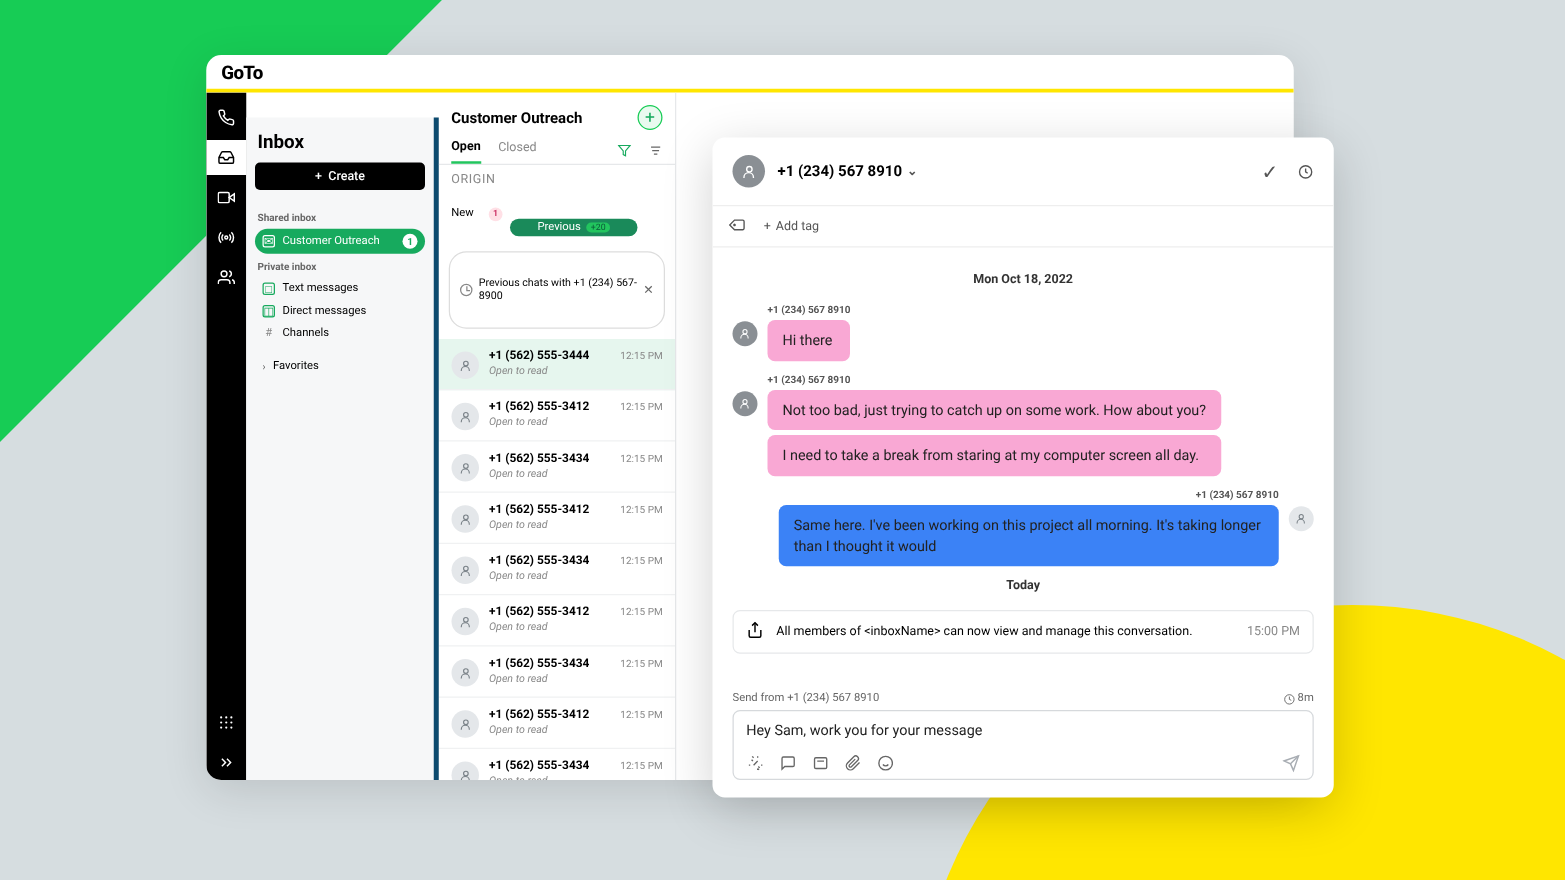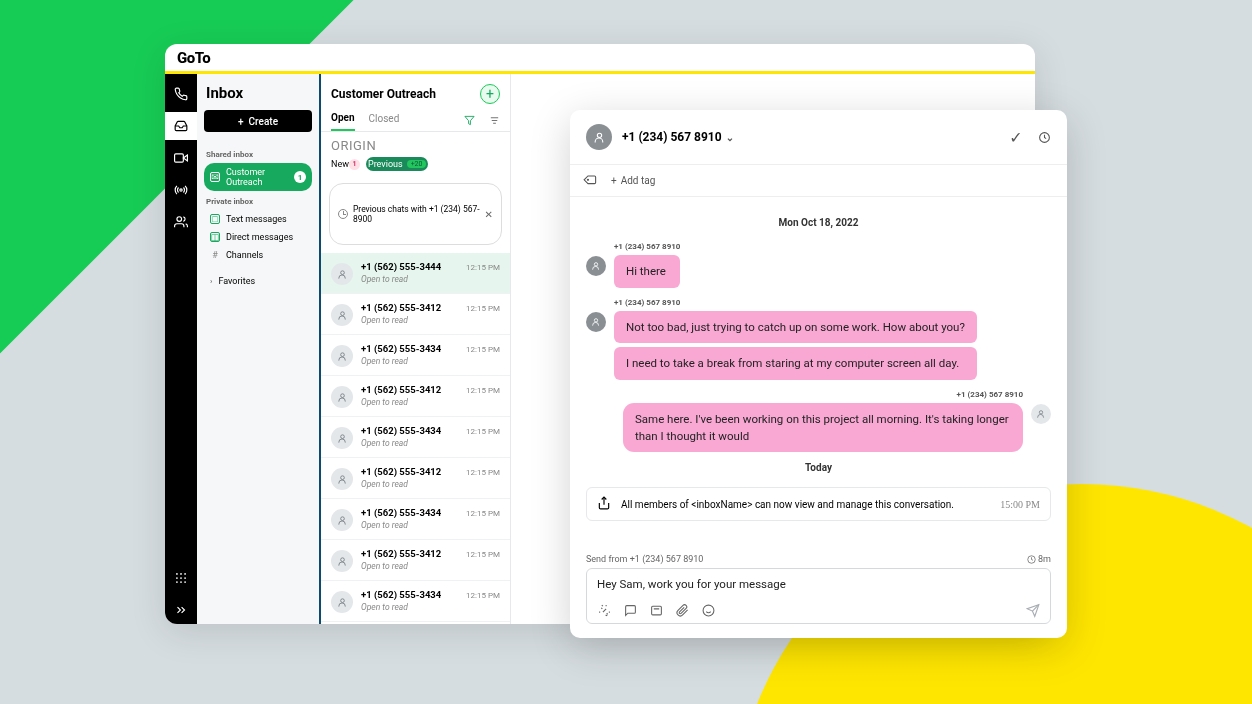--- a/index.html
+++ b/index.html
@@ -17,21 +17,21 @@
 .inbox-body { flex: 1; display: flex; overflow: hidden; }
 
 
 .nav-rail { width: 32px; background: #000; display: flex; flex-direction: column; align-items: center; padding-top: 6px; gap: 4px; }
 .nav-item { width: 32px; height: 28px; display: flex; align-items: center; justify-content: center; color: #fff; cursor: pointer; }
 .nav-item.active { background: #fff; color: #000; }
 .nav-item svg { width: 14px; height: 14px; }
 .nav-spacer { flex: 1; }
 
 
-.sidebar { width: 124px; background: #f6f7f8; border-right: 2px solid #0c4a6e; display: flex; flex-direction: column; padding: 10px 7px; overflow: hidden; }
+.sidebar { width: 154px; background: #f6f7f8; border-right: 4px solid #0c4a6e; display: flex; flex-direction: column; padding: 10px 7px; overflow: hidden; margin-top: 20px; }
 .sidebar h1 { font-size: 15px; font-weight: 700; margin-bottom: 8px; padding-left: 2px; }
 .create-btn { background: #000; color: #fff; border: none; border-radius: 4px; height: 22px; font-size: 10px; font-weight: 500; cursor: pointer; display: flex; align-items: center; justify-content: center; gap: 5px; margin-bottom: 12px; }
 .section-label { font-size: 8px; font-weight: 700; color: #666; margin: 6px 0 4px 2px; }
 .folder { display: flex; align-items: center; gap: 6px; padding: 4px 6px; font-size: 9px; cursor: pointer; border-radius: 10px; }
 .folder.selected { background: #17aa5e; color: #fff; }
 .folder-badge { margin-left: auto; background: #fff; color: #17aa5e; border-radius: 8px; min-width: 12px; height: 12px; font-size: 8px; font-weight: 700; display: flex; align-items: center; justify-content: center; padding: 0 3px; }
 .folder-icon { width: 10px; height: 10px; border-radius: 2px; border: 1px solid currentColor; display: inline-flex; align-items: center; justify-content: center; flex-shrink: 0; }
 .folder-icon-hash { font-size: 9px; flex-shrink: 0; color:#888; width:10px; text-align:center;}
 .chev { font-size: 8px; color: #555; }
 
@@ -39,25 +39,25 @@
 .conv-pane { width: 190px; border-right: 1px solid #e6e8ea; display: flex; flex-direction: column; overflow: hidden; }
 .conv-header { padding: 10px 10px 0 10px; display: flex; align-items: center; justify-content: space-between; }
 .conv-title { font-size: 12px; font-weight: 700; }
 .plus-circle { width: 20px; height: 20px; border-radius: 50%; border: 1.5px solid #17cc55; color: #17aa5e; display: flex; align-items: center; justify-content: center; font-size: 14px; line-height: 1; cursor: pointer; background: #e9faef; }
 .tabs { display: flex; gap: 14px; padding: 8px 10px 0 10px; font-size: 10px; border-bottom: 1px solid #e6e8ea; align-items: center; }
 .tab { padding-bottom: 6px; cursor: pointer; color: #888; }
 .tab.active { color: #000; font-weight: 700; border-bottom: 2px solid #22c55e; }
 .tabs-spacer { flex: 1; }
 .tabs-icon { color: #17aa5e; cursor: pointer; }
 
-.origin-row { padding: 6px 10px 4px 10px; font-size: 13px; color: #888; letter-spacing: 0.5px; }
+.origin-row { padding: 6px 10px 4px 10px; font-size: 10px; color: #888; letter-spacing: 0.5px; }
 .pills { padding: 0 10px 8px 10px; display: flex; align-items: center; gap: 6px; font-size: 9px; }
-.pill-new { display: inline-flex; align-items: center; gap: 0; }
+.pill-new { display: inline-flex; align-items: center; gap: 12px; }
 .pill-new-badge { width: 11px; height: 11px; border-radius: 50%; background: #ffe0e6; color: #cc3366; font-size: 7px; font-weight: 700; display: inline-flex; align-items: center; justify-content: center; }
-.pill-prev { background: #1a8a5a; color: #fff; border-radius: 10px; padding: 2px 2px; display: inline-flex; align-items: center; gap: 4px; font-size: 9px; }
+.pill-prev { background: #1a8a5a; color: #fff; border-radius: 10px; padding: 2px 22px; display: inline-flex; align-items: center; gap: 4px; font-size: 9px; margin-top: 22px; }
 .pill-prev-badge { background: #22c55e; color: #0a5a38; border-radius: 8px; padding: 0 4px; font-size: 7px; font-weight: 400; }
 
 .context-chip { margin: 4px 8px 8px 8px; border: 1px solid #ddd; border-radius: 14px; padding: 20px 8px; font-size: 8.5px; display: flex; align-items: center; gap: 5px; }
 .context-chip .clock { width: 10px; height: 10px; border: 1px solid #888; border-radius: 50%; position: relative; flex-shrink: 0;}
 .context-chip .clock::before { content: ""; position: absolute; width: 3px; height: 1px; background: #888; top: 4px; left: 4px; }
 .context-chip .clock::after { content: ""; position: absolute; width: 1px; height: 3px; background: #888; top: 1px; left: 4px; }
 .context-chip .x { margin-left: auto; cursor: pointer; color: #666; font-size: 10px;}
 
 .conv-list { flex: 1; overflow-y: auto; }
 .conv-item { display: flex; gap: 8px; padding: 8px 10px; border-bottom: 1px solid #f0f1f2; cursor: pointer; }
@@ -89,24 +89,24 @@
 
 .msg-group { display: flex; gap: 8px; margin-bottom: 10px; }
 .msg-group.right { flex-direction: row-reverse; }
 .avatar-xs { width: 20px; height: 20px; border-radius: 50%; background: #8a8f94; display: flex; align-items: center; justify-content: center; color: #fff; flex-shrink: 0; margin-top: 14px;}
 .avatar-xs svg { width: 10px; height: 10px; }
 .msg-col { display: flex; flex-direction: column; gap: 4px; max-width: 400px; }
 .msg-group.right .msg-col { align-items: flex-end; }
 .msg-sender { font-size: 8px; font-weight: 700; color: #555; }
 .bubble { padding: 8px 12px; border-radius: 6px; font-size: 11.5px; line-height: 1.45; }
 .bubble.in { background: #f9a8d4; color: #222; }
-.bubble.out { background: #f9a8d4; color: #222; border-radius: 11px; }
+.bubble.out { background: #3b82f6; color: #222; }
 
 .system-row { border: 1px solid #e6e8ea; border-radius: 6px; padding: 8px 10px; display: flex; align-items: center; gap: 10px; font-size: 10px; margin-top: 10px; }
-.system-row .time { margin-left: auto; color: #888; font-family: Liberation Serif, serif; }
+.system-row .time { margin-left: auto; color: #888; }
 
 .composer-wrap { padding: 10px 16px 14px 16px; }
 .send-from { font-size: 9px; color: #666; display: flex; justify-content: space-between; margin-bottom: 4px; }
 .composer { border: 1px solid #d6d9dc; border-radius: 6px; padding: 8px 10px 6px 10px; }
 .composer-text { font-size: 11.5px; color: #222; min-height: 18px; }
 .composer-toolbar { display: flex; align-items: center; gap: 12px; margin-top: 8px; color: #666; }
 .composer-toolbar .send { margin-left: auto; color: #a8adb3; cursor: pointer; }
 .tb-icon { cursor:pointer; width:14px; height:14px; display:flex; align-items:center; justify-content:center; font-size:13px;}
 
 ::-webkit-scrollbar{width:0;height:0;}

